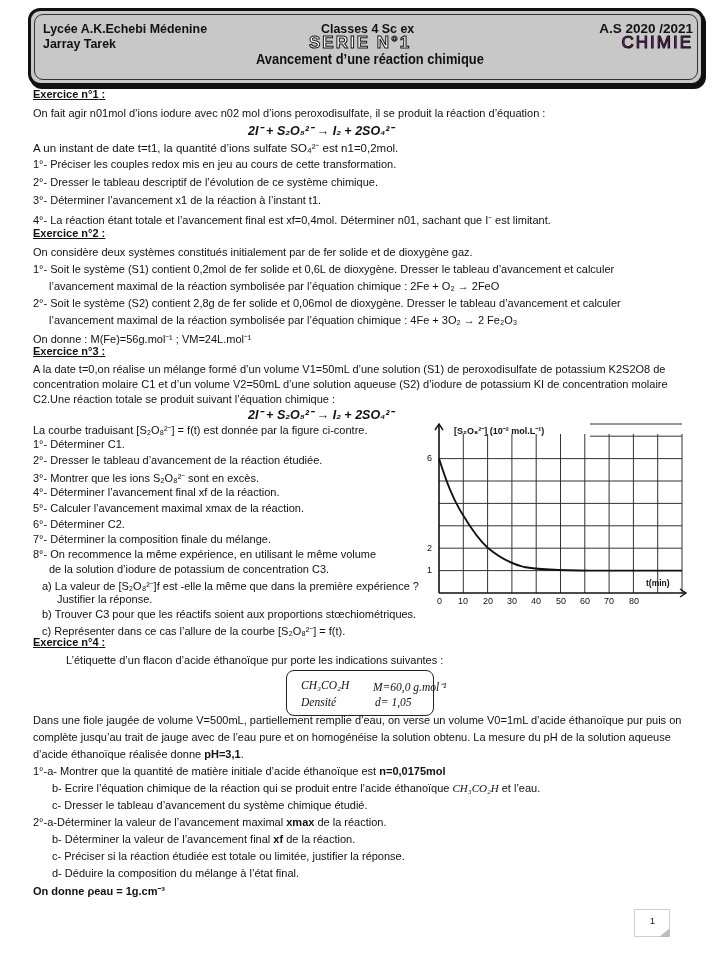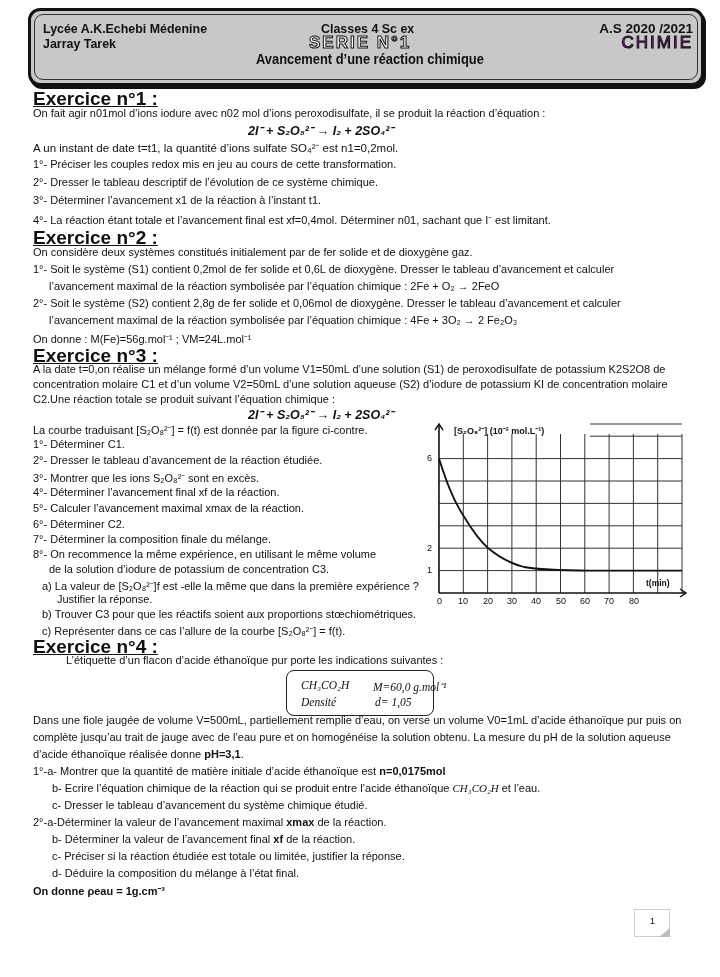--- a/index.html
+++ b/index.html
@@ -18,21 +18,21 @@
   .b-class { position: absolute; left: 290px; top: 10px; font-size: 13.5px; font-weight: bold; transform: scaleX(0.92); transform-origin: left; }
   .b-serie { position: absolute; left: 278px; top: 22px; font-size: 17px; font-weight: bold; letter-spacing: 2px;
              color: #ffffff; -webkit-text-stroke: 1px #111; }
   .b-topic { position: absolute; left: 225px; top: 40px; font-size: 14px; font-weight: bold; transform: scaleX(0.92); transform-origin: left; }
   .b-year { position: absolute; right: 8px; top: 10px; font-size: 13.5px; font-weight: bold; }
   .b-subject { position: absolute; right: 8px; top: 22px; font-size: 17px; font-weight: normal; letter-spacing: 2px;
                color: #a21caf; -webkit-text-stroke: 1px #111; }
 
   .t { position: absolute; left: 33px; font-size: 11px; white-space: nowrap; font-family: "Liberation Sans", sans-serif;
        transform-origin: left; }
-  .ex-title { position: absolute; left: 33px; font-size: 19px; font-weight: bold; text-decoration: underline; }
+  .ex-title { position: absolute; left: 33px; font-size: 11px; font-weight: bold; text-decoration: underline; }
   .ex-title .colon { text-decoration: none; }
   .eq { position: absolute; font-family: Liberation Sans, sans-serif; font-weight: bold; font-style: italic; font-size: 12.5px; white-space: nowrap; }
   .ind { left: 49px; }
   .ind2 { left: 52px; }
   .ind3 { left: 42px; }
   .big { font-size: 11.5px; }
   .m { font-family: "Liberation Serif", serif; font-style: italic; }
   b { font-weight: bold; }
 
   

